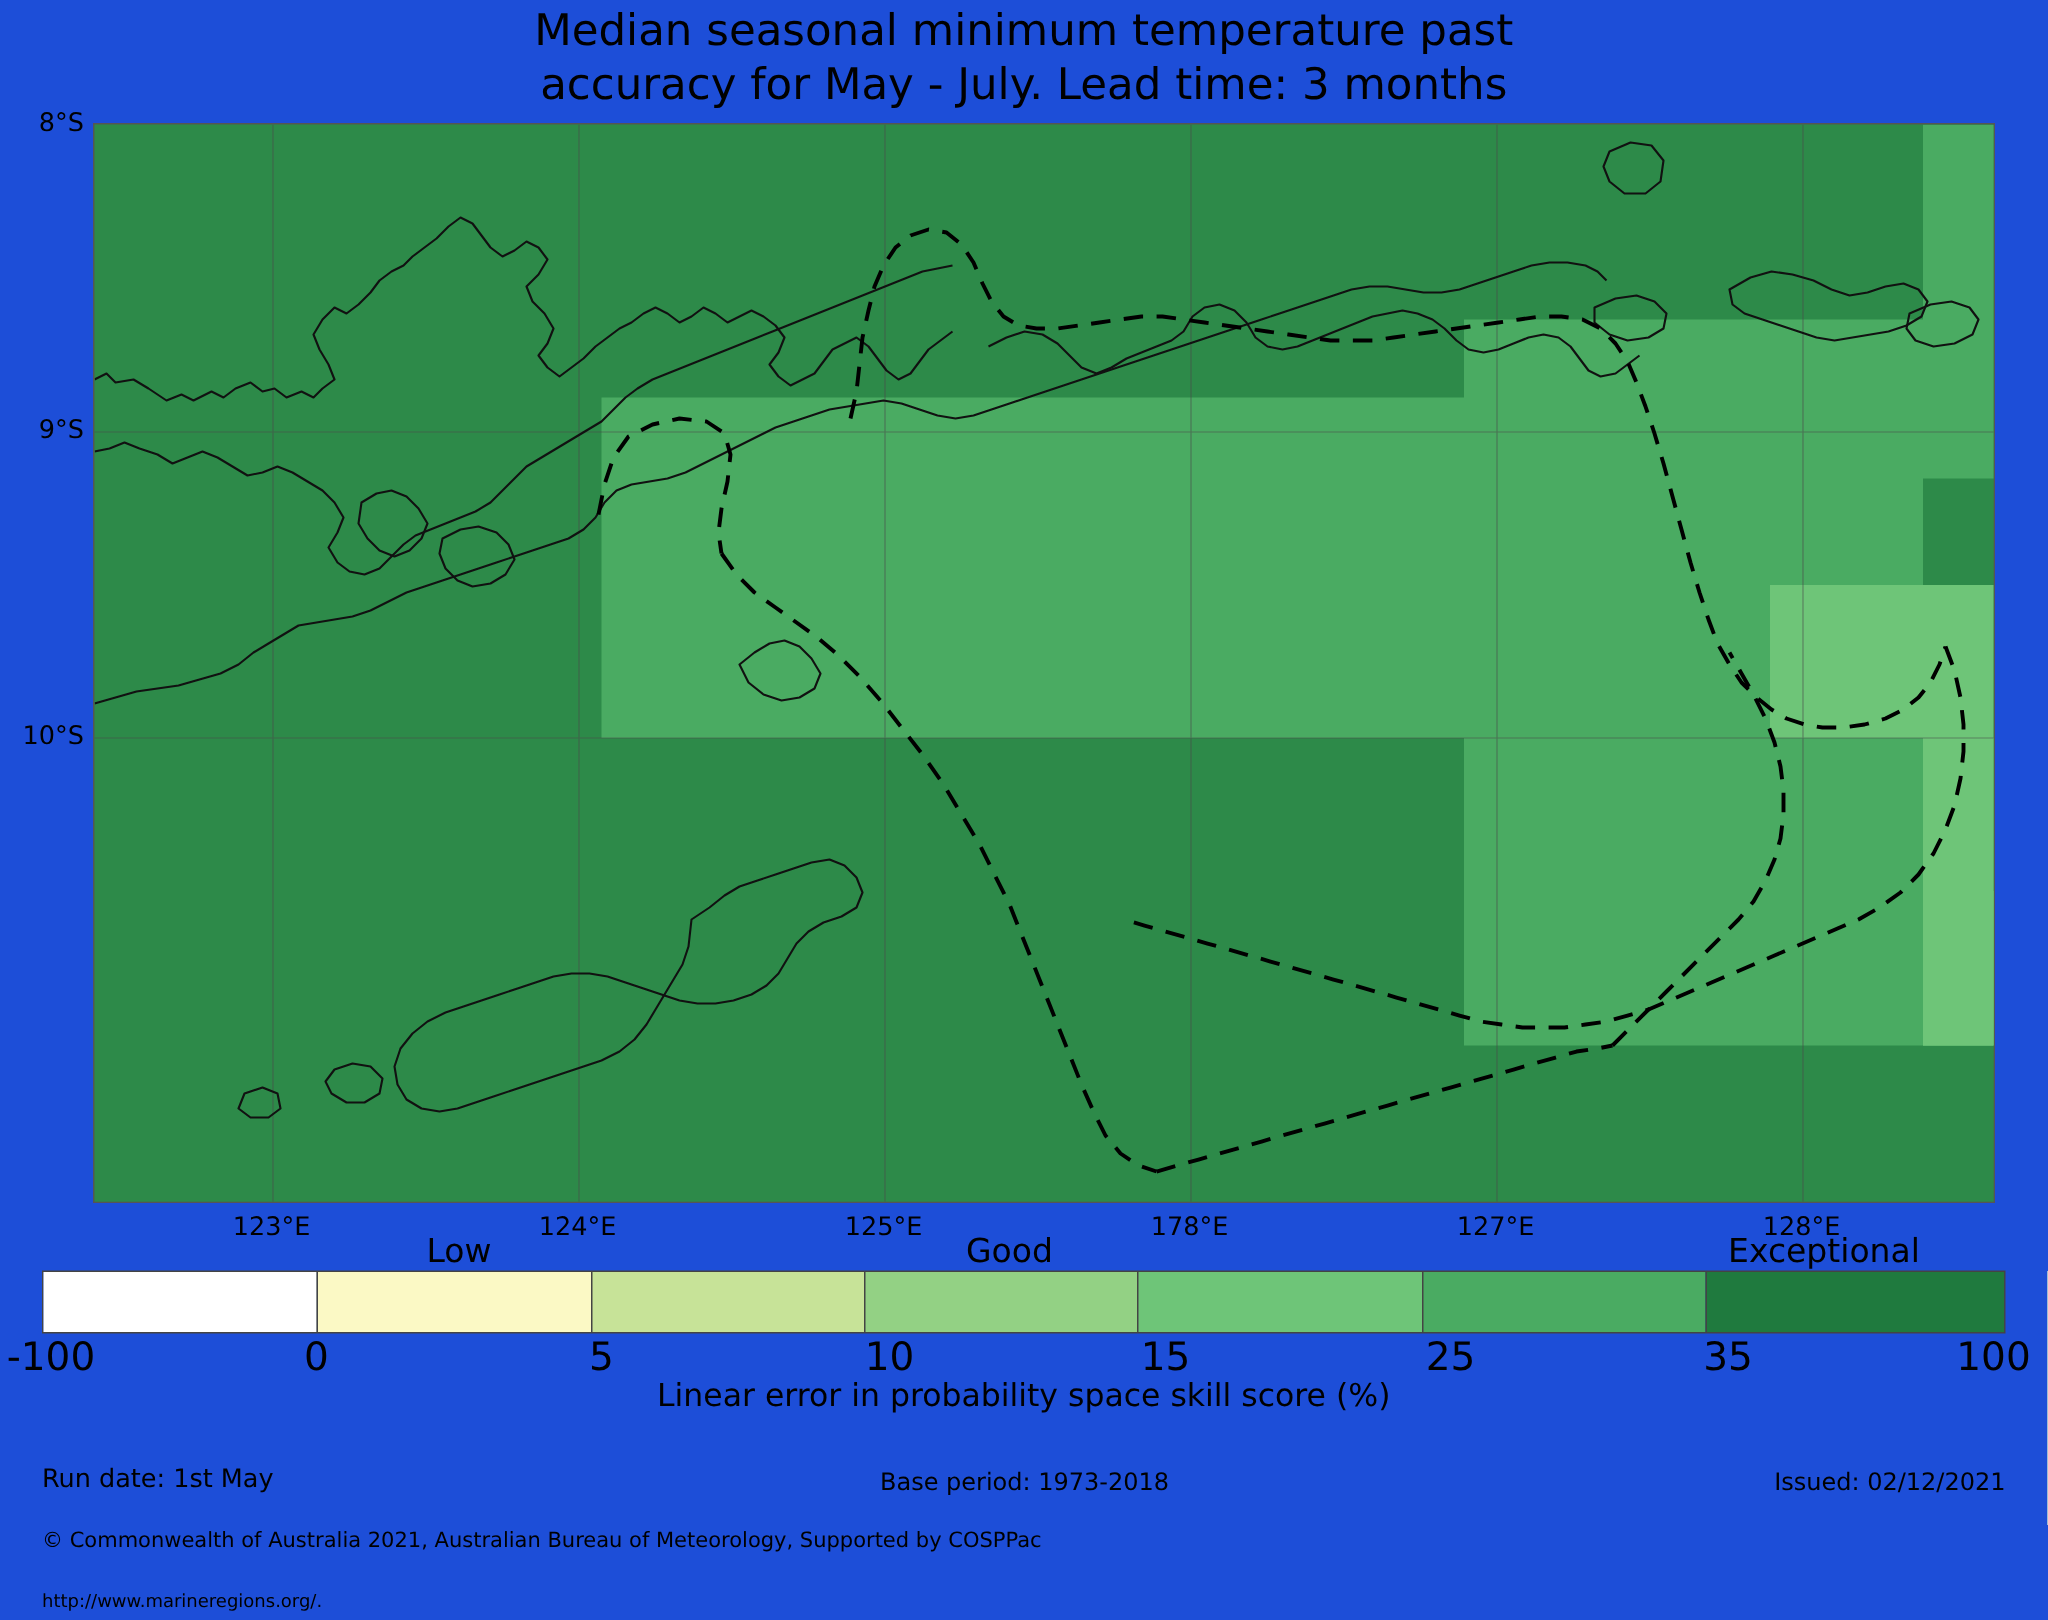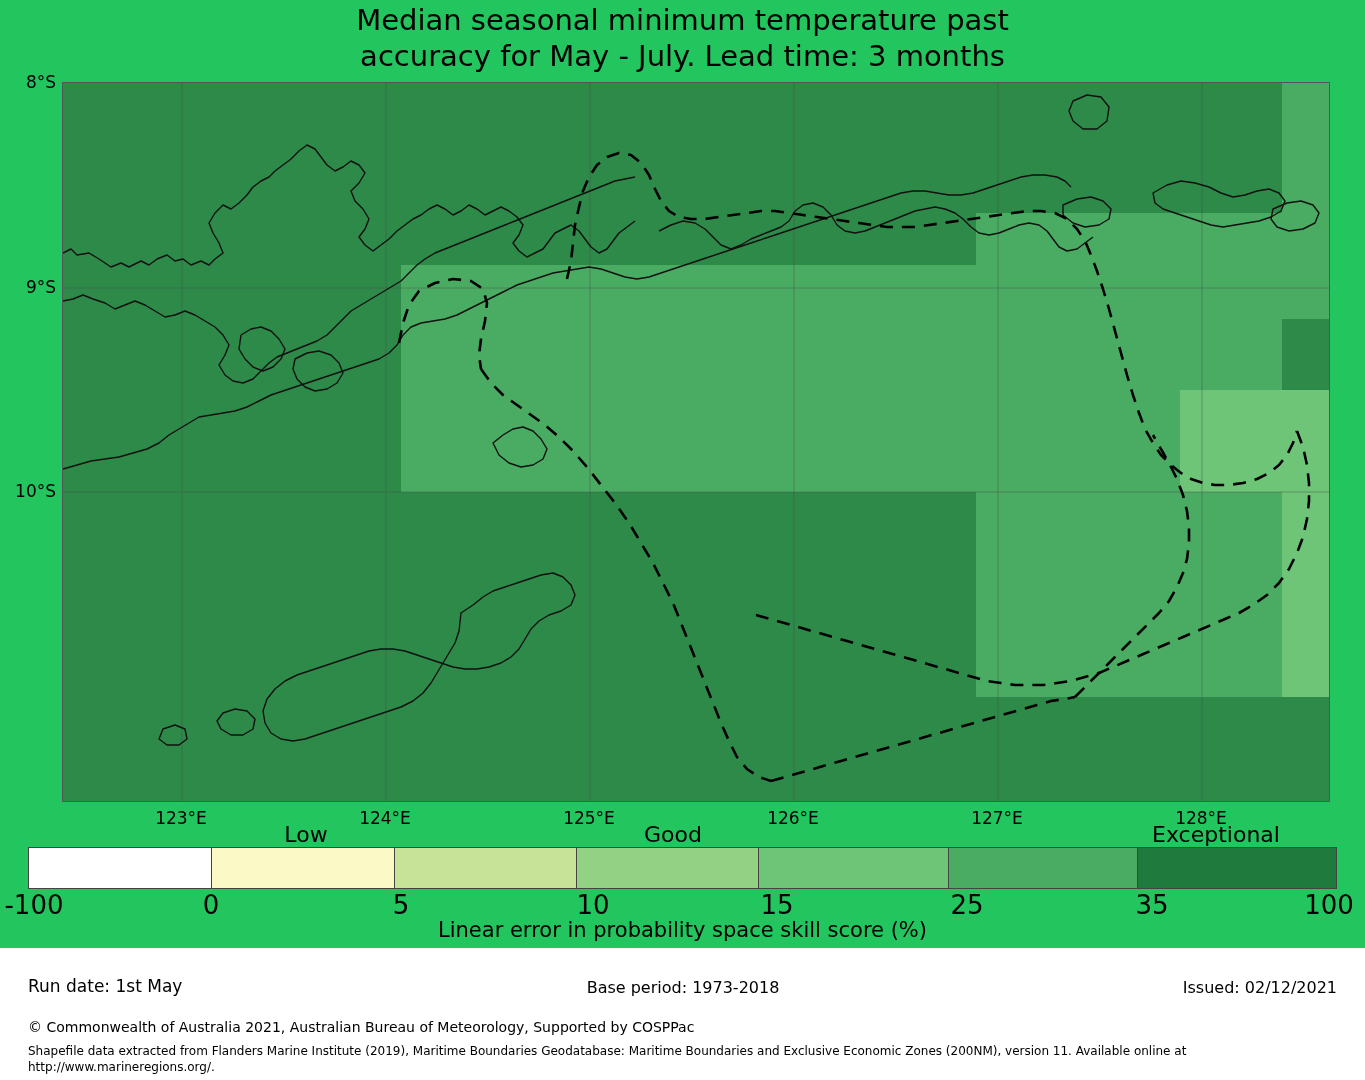--- a/index.html
+++ b/index.html
@@ -3,21 +3,21 @@
 <meta charset="utf-8">
 <style>
   * { box-sizing: border-box; }
   html, body {
     margin: 0; padding: 0;
     width: 1365px; height: 1080px;
     background: #ffffff;
     font-family: "DejaVu Sans", sans-serif;
     overflow: hidden;
   }
-  #page { position: relative; width: 1365px; height: 948px; background: #22c55e; }
+  #page { position: relative; width: 1365px; height: 1080px; background: #1d4ed8; }
 
   
   .title {
     position: absolute;
     left: 0; top: 2px; width: 1365px;
     text-align: center;
     font-size: 29px;
     line-height: 36px;
     color: #000;
     font-family: "DejaVu Sans", sans-serif;
@@ -273,21 +273,21 @@
     </svg>
   </div>
 
   <div class="ytick-inner" style="left:-4px; top:82px;">8°S</div>
   <div class="ytick-inner" style="left:-4px; top:287px;">9°S</div>
   <div class="ytick-inner" style="left:-4px; top:491px;">10°S</div>
 
   <div class="xtick" style="left:181px;">123°E</div>
   <div class="xtick" style="left:385px;">124°E</div>
   <div class="xtick" style="left:589px;">125°E</div>
-  <div class="xtick" style="left:793px;">126°E</div>
+  <div class="xtick" style="left:793px;">178°E</div>
   <div class="xtick" style="left:997px;">127°E</div>
   <div class="xtick" style="left:1201px;">128°E</div>
 
   <div class="cbar-cat" style="left:306px;">Low</div>
   <div class="cbar-cat" style="left:673px;text-align:right;">Good</div>
   <div class="cbar-cat" style="left:1216px;">Exceptional</div>
 
   <div class="cbar-wrap">
     <div class="cbar">
       <div class="cbar-seg" style="width:13.95%; background:#ffffff;"></div>
@@ -308,16 +308,15 @@
   <div class="cbar-tick" style="left:967px;">25</div>
   <div class="cbar-tick" style="left:1152px;">35</div>
   <div class="cbar-tick" style="left:1329px;">100</div>
 
   <div class="cbar-axis-label">Linear error in probability space skill score (%)</div>
 
   <div class="foot foot-run">Run date: 1st May</div>
   <div class="foot foot-base">Base period: 1973-2018</div>
   <div class="foot foot-issue">Issued: 02/12/2021</div>
   <div class="foot foot-copy">© Commonwealth of Australia 2021, Australian Bureau of Meteorology, Supported by COSPPac</div>
-  <div class="foot foot-shape1">Shapefile data extracted from Flanders Marine Institute (2019), Maritime Boundaries Geodatabase: Maritime Boundaries and Exclusive Economic Zones (200NM), version 11. Available online at</div>
   <div class="foot foot-shape2">http://www.marineregions.org/.</div>
 
 </div>
 
 </body></html>

